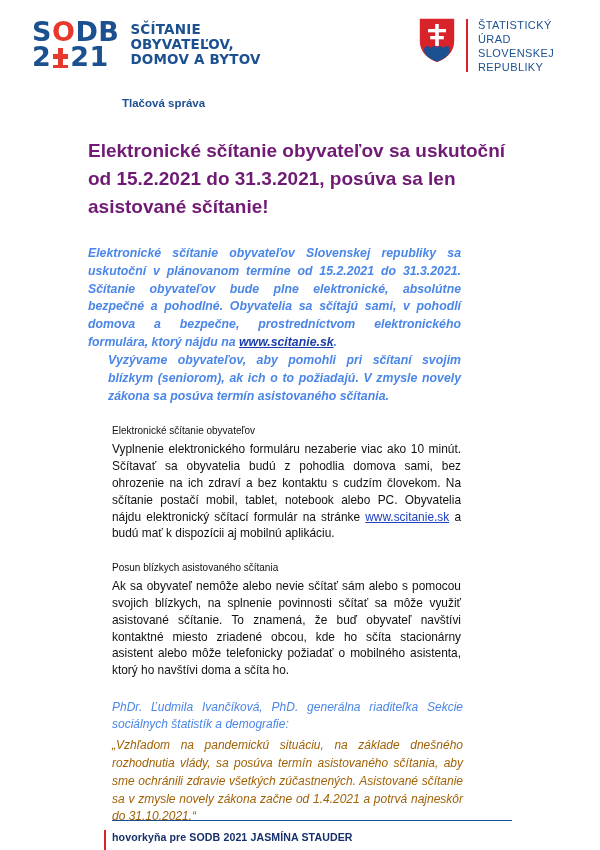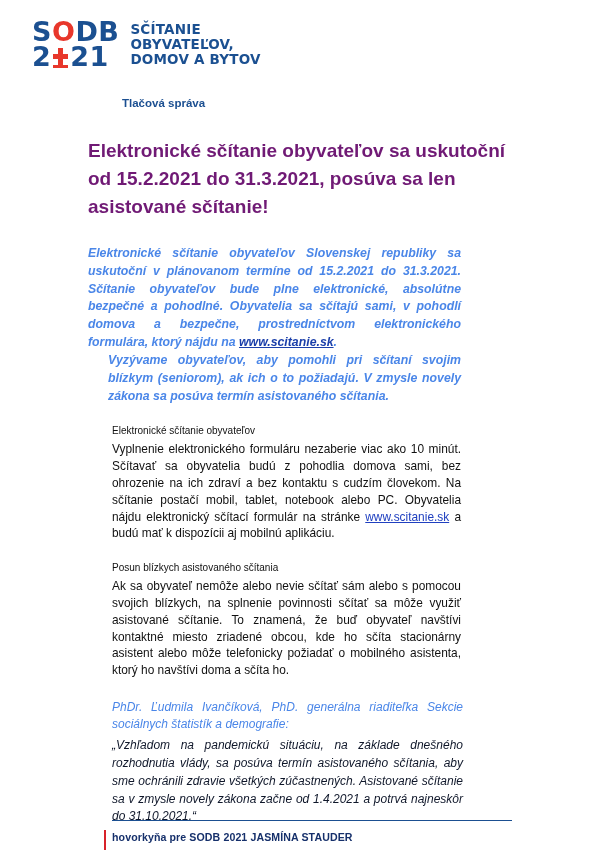--- a/index.html
+++ b/index.html
@@ -195,21 +195,21 @@
     text-align: justify;
   }
   .quote-attr {
     color: #4a86e8;
     font-size: 12px;
     line-height: 1.42;
     font-style: italic;
     margin: 0 0 4px 0;
   }
   .quote-text {
-    color: #0f172a;
+    color: #a16207;
     font-size: 12px;
     line-height: 1.48;
     font-style: italic;
     margin: 0;
     text-align: justify;
   }
 
   
   .footer {
     position: absolute;
@@ -278,20 +278,34 @@
               <span class="pd"></span>
             </span>
             <span>21</span>
         </div>
       </div>
       <div class="sodb-words">SČÍTANIE
 OBYVATEĽOV,
 DOMOV A BYTOV</div>
     </div>
 
+    <div class="susr-logo">
+      <svg class="crest" viewBox="0 0 38 47">
+        <path d="M1 1 H37 V24 C37 36 28 43 19 46 C10 43 1 36 1 24 Z" fill="#d8232a" stroke="#ffffff" stroke-width="1.6"></path>
+        <rect x="17.2" y="7" width="3.6" height="22" fill="#ffffff"></rect>
+        <rect x="10" y="12" width="18" height="3.3" fill="#ffffff"></rect>
+        <rect x="12.2" y="19" width="13.6" height="3.3" fill="#ffffff"></rect>
+        <path d="M6 33 C6 28 11.5 28 12.8 31.5 C14 28 19 28.4 19 31.6 C19 28.4 24 28 25.2 31.5 C26.5 28 32 28 32 33 C32 38.5 25 42.4 19 44.6 C13 42.4 6 38.5 6 33 Z" fill="#1b5091"></path>
+      </svg>
+      <div class="susr-divider"></div>
+      <div class="susr-words">ŠTATISTICKÝ
+ÚRAD
+SLOVENSKEJ
+REPUBLIKY</div>
+    </div>
   </div>
 
   <div class="content">
 
     <div class="meta">
       <div class="meta-title">Tlačová správa</div>
     </div>
 
     <h1 class="headline">Elektronické sčítanie obyvateľov sa uskutoční od 15.2.2021 do 31.3.2021, posúva sa len asistované sčítanie!</h1>
 

